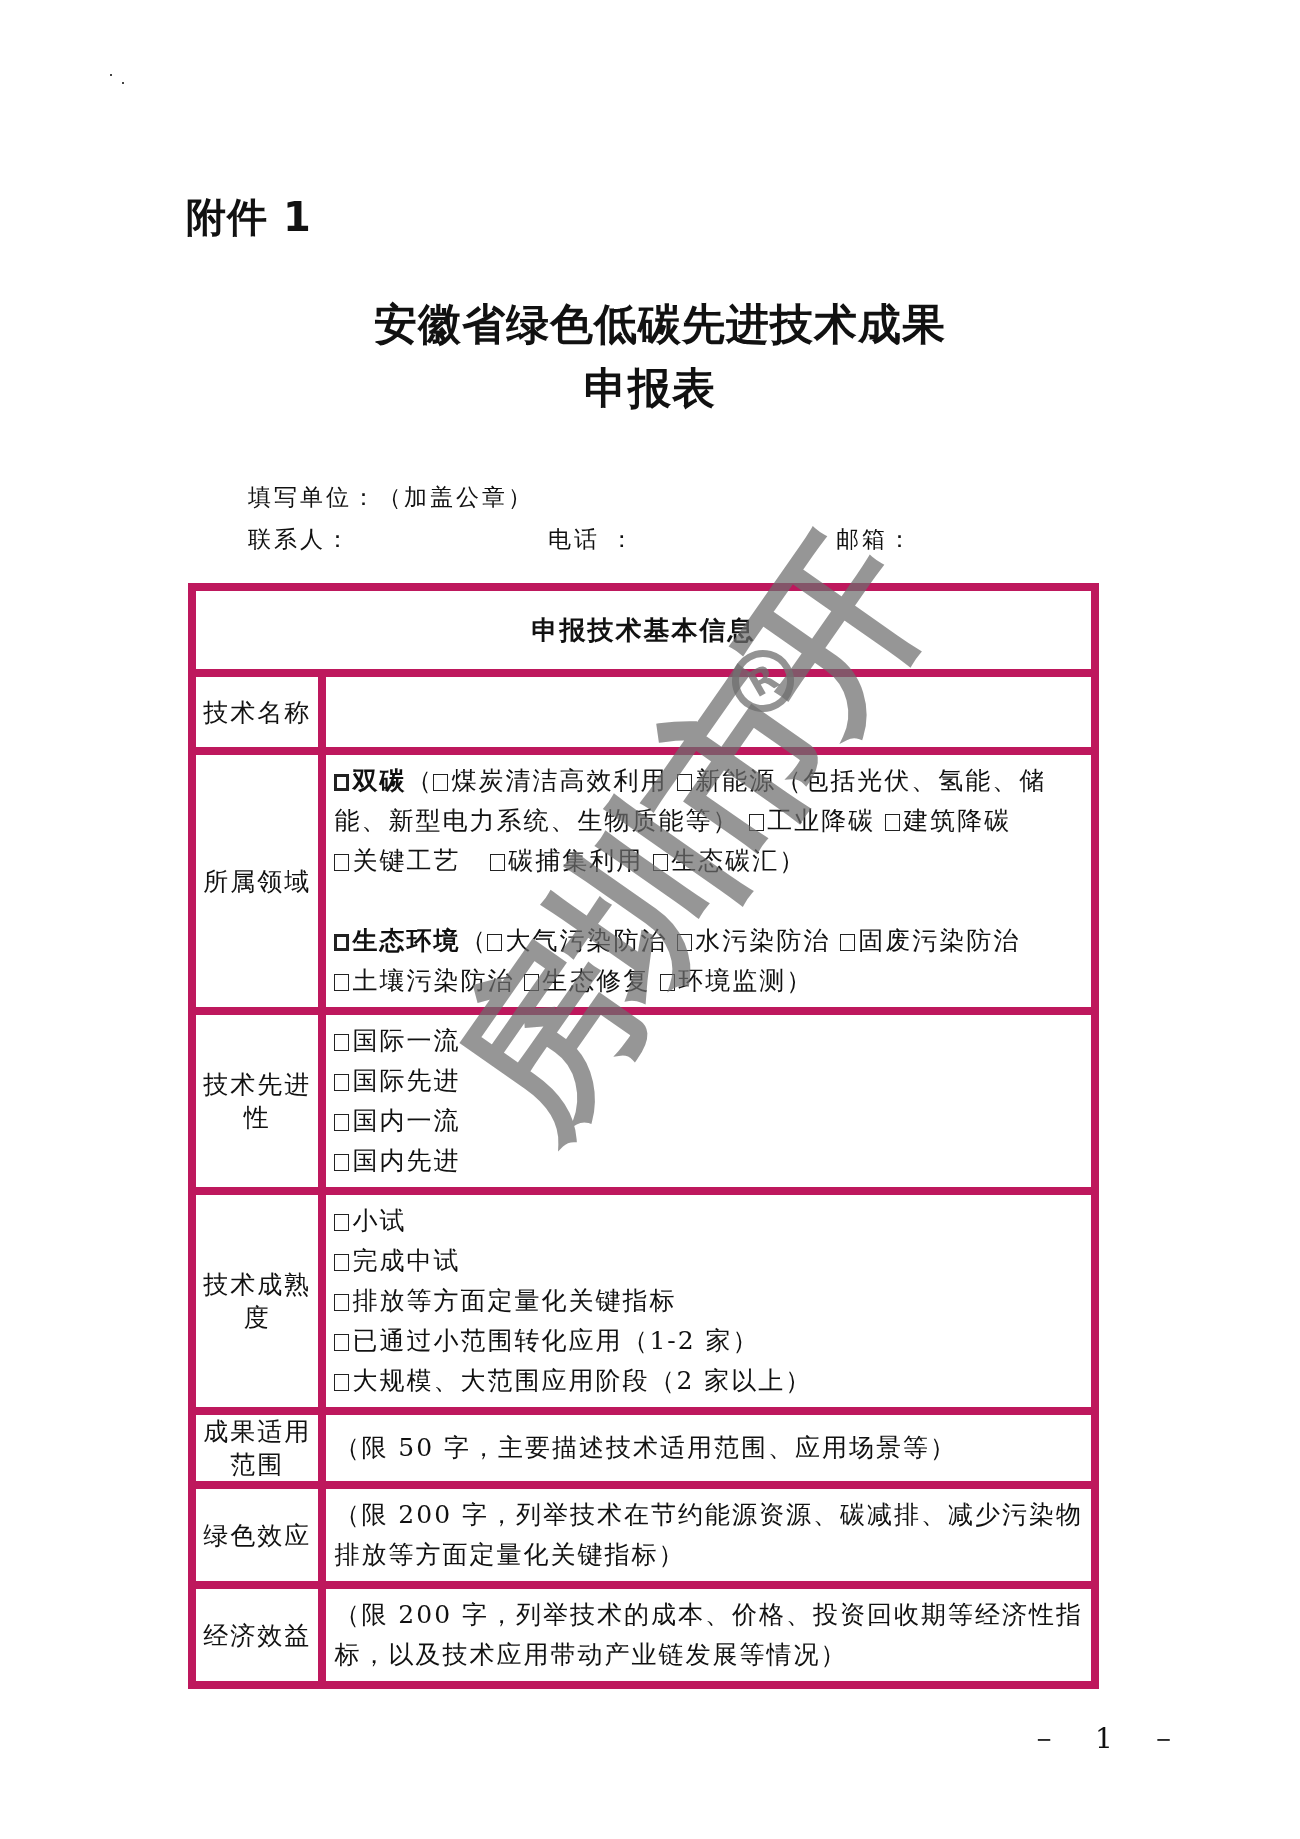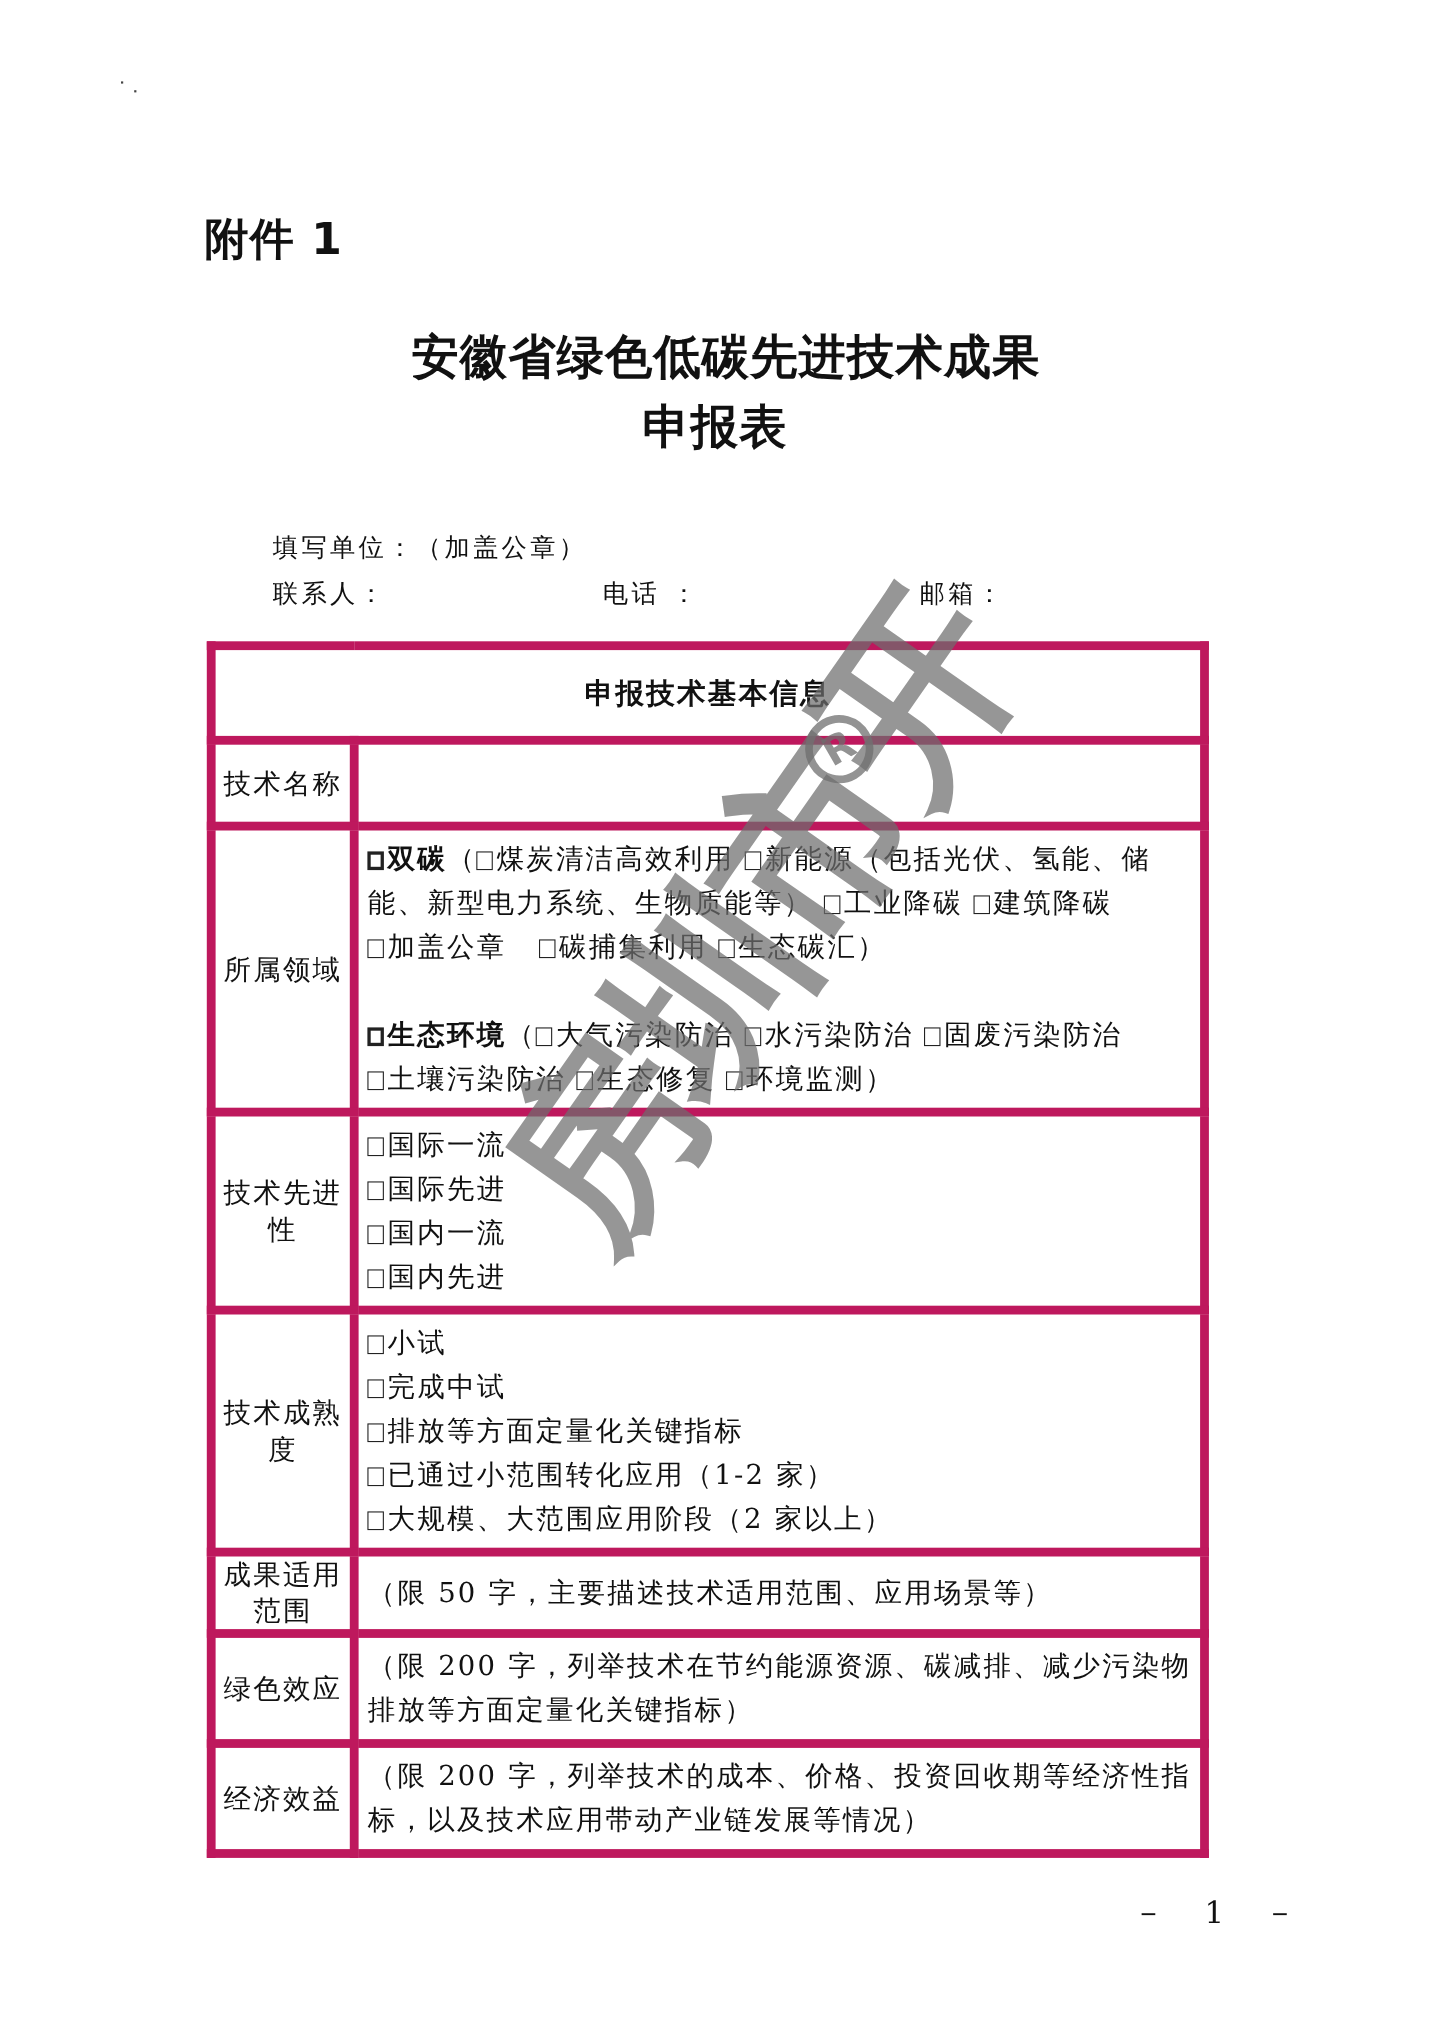--- a/index.html
+++ b/index.html
@@ -97,21 +97,21 @@
   <tr style="height:236px;">
     <td class="label">所属领域</td>
     <td class="content">
       <span class="line">
         <span class="cb bold"></span><span class="bold-text">双碳</span><span>（</span><span class="cb"></span><span>煤炭清洁高效利用</span>&nbsp;<span class="cb"></span><span>新能源（包括光伏、氢能、储</span>
       </span>
       <span class="line">
         <span>能、新型电力系统、生物质能等）</span>&nbsp;<span class="cb"></span><span>工业降碳</span>&nbsp;<span class="cb"></span><span>建筑降碳</span>
       </span>
       <span class="line">
-        <span class="cb"></span><span>加盖公章</span>&nbsp;&nbsp;&nbsp;<span class="cb"></span><span>碳捕集利用</span>&nbsp;<span class="cb"></span><span>生态碳汇）</span>
+        <span class="cb"></span><span>关键工艺</span>&nbsp;&nbsp;&nbsp;<span class="cb"></span><span>碳捕集利用</span>&nbsp;<span class="cb"></span><span>生态碳汇）</span>
       </span>
       <span class="spacer"></span>
       <span class="line">
         <span class="cb bold"></span><span class="bold-text">生态环境</span><span>（</span><span class="cb"></span><span>大气污染防治</span>&nbsp;<span class="cb"></span><span>水污染防治</span>&nbsp;<span class="cb"></span><span>固废污染防治</span>
       </span>
       <span class="line">
         <span class="cb"></span><span>土壤污染防治</span>&nbsp;<span class="cb"></span><span>生态修复</span>&nbsp;<span class="cb"></span><span>环境监测）</span>
       </span>
     </td>
   </tr>

